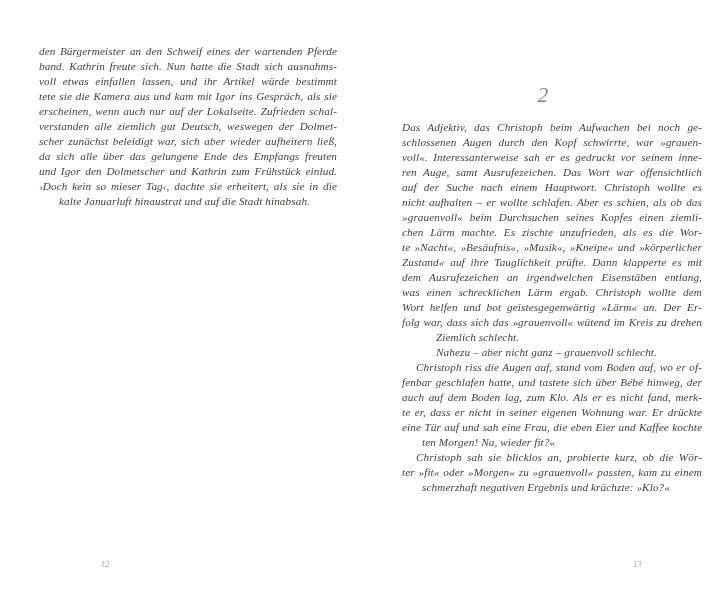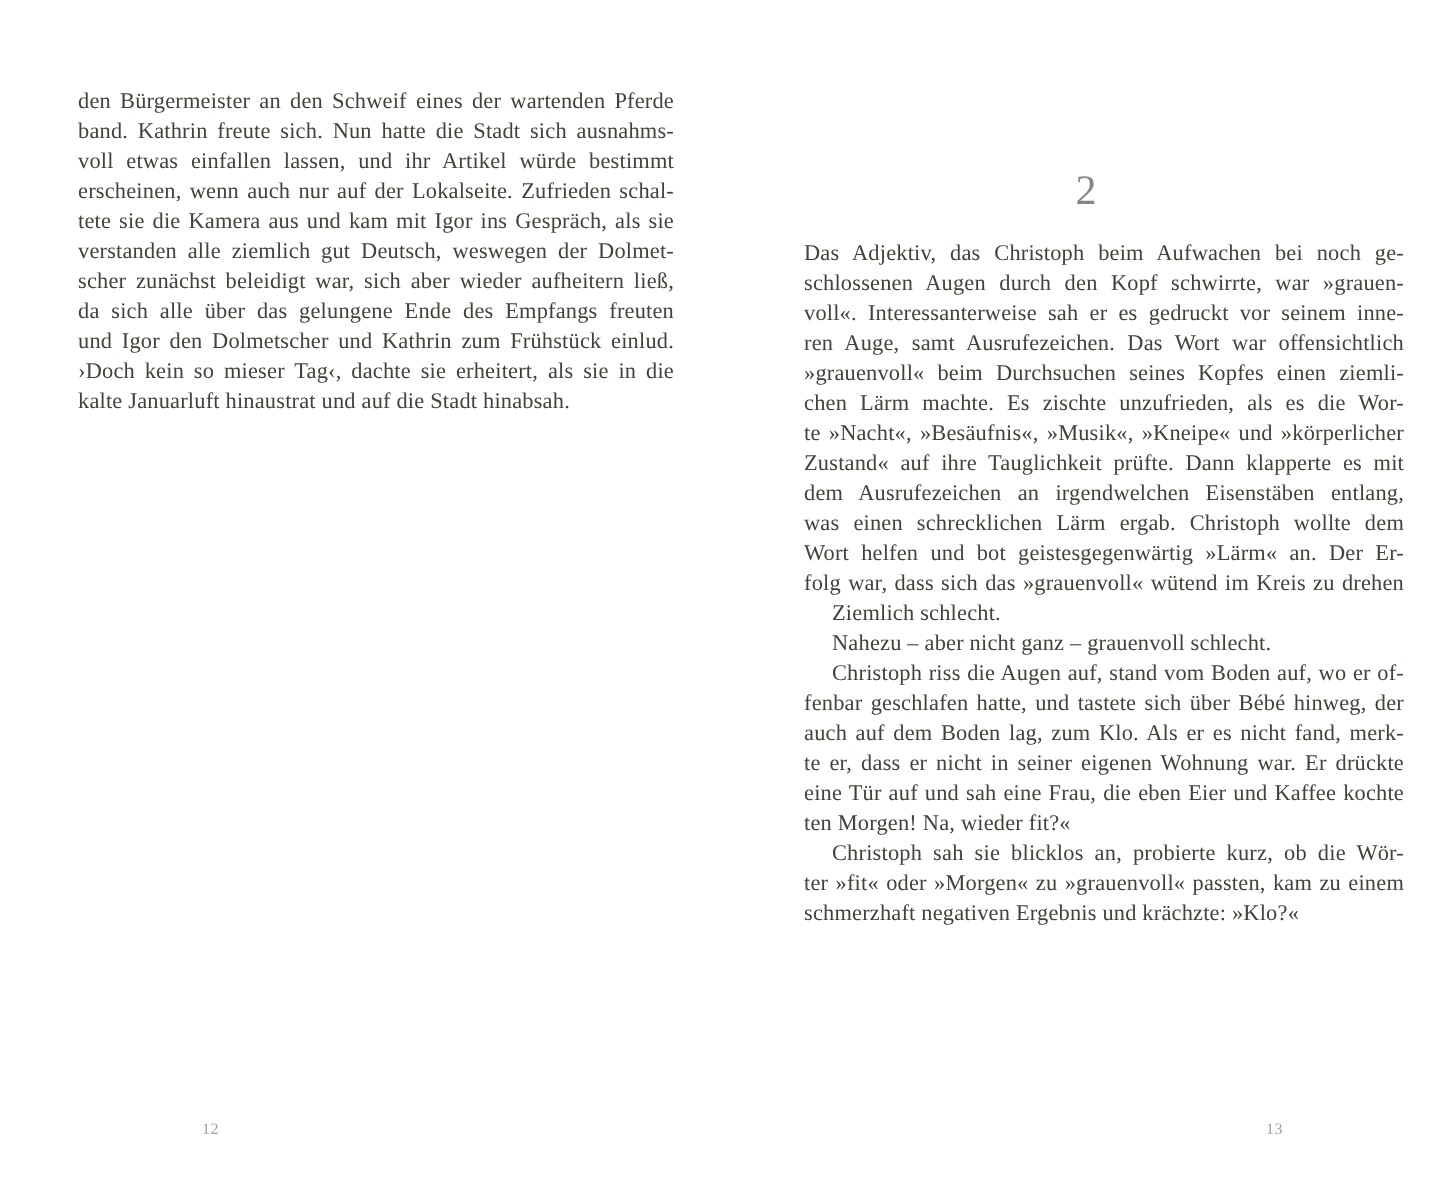--- a/index.html
+++ b/index.html
@@ -9,36 +9,38 @@
     height: 601px;
     background: #ffffff;
     overflow: hidden;
     font-family: "Liberation Serif", "DejaVu Serif", serif;
   }
   .book-spread {
     position: relative;
     width: 600px;
     height: 601px;
     background: #ffffff;
+    font-style: italic;
   }
   .text-block {
     position: absolute;
     color: #45403a;
     font-size: 11.2px;
   }
   .text-block .line {
     height: 15px;
     line-height: 15px;
     white-space: nowrap;
     text-align: justify;
     text-align-last: justify;
     letter-spacing: 0.1px;
   }
   .text-block .line.end {
     text-align-last: left;
+    margin-left: 20px;
   }
   .text-block .line.indent {
     text-indent: 14px;
   }
   .left-block {
     left: 39px;
     top: 44px;
     width: 298px;
   }
   .right-block {
@@ -66,37 +68,39 @@
 </style>
 </head>
 <body>
 
 <div class="book-spread">
 
   <div class="text-block left-block">
       <div class="line">den Bürgermeister an den Schweif eines der wartenden Pferde</div>
       <div class="line">band. Kathrin freute sich. Nun hatte die Stadt sich ausnahms-</div>
       <div class="line">voll etwas einfallen lassen, und ihr Artikel würde bestimmt</div>
+      <div class="line">tete sie die Kamera aus und kam mit Igor ins Gespräch, als sie</div>
       <div class="line">erscheinen, wenn auch nur auf der Lokalseite. Zufrieden schal-</div>
-      <div class="line">tete sie die Kamera aus und kam mit Igor ins Gespräch, als sie</div>
       <div class="line">verstanden alle ziemlich gut Deutsch, weswegen der Dolmet-</div>
       <div class="line">scher zunächst beleidigt war, sich aber wieder aufheitern ließ,</div>
       <div class="line">da sich alle über das gelungene Ende des Empfangs freuten</div>
       <div class="line">und Igor den Dolmetscher und Kathrin zum Frühstück einlud.</div>
       <div class="line">›Doch kein so mieser Tag‹, dachte sie erheitert, als sie in die</div>
       <div class="line end">kalte Januarluft hinaustrat und auf die Stadt hinabsah.</div>
     </div>
 
   <div class="text-block right-block">
     <div class="chapter-number">2</div>
     <div>
         <div class="line">Das Adjektiv, das Christoph beim Aufwachen bei noch ge-</div>
         <div class="line">schlossenen Augen durch den Kopf schwirrte, war »grauen-</div>
         <div class="line">voll«. Interessanterweise sah er es gedruckt vor seinem inne-</div>
         <div class="line">ren Auge, samt Ausrufezeichen. Das Wort war offensichtlich</div>
+        <div class="line">auf der Suche nach einem Hauptwort. Christoph wollte es</div>
+        <div class="line">nicht aufhalten – er wollte schlafen. Aber es schien, als ob das</div>
         <div class="line">»grauenvoll« beim Durchsuchen seines Kopfes einen ziemli-</div>
         <div class="line">chen Lärm machte. Es zischte unzufrieden, als es die Wor-</div>
         <div class="line">te »Nacht«, »Besäufnis«, »Musik«, »Kneipe« und »körperlicher</div>
         <div class="line">Zustand« auf ihre Tauglichkeit prüfte. Dann klapperte es mit</div>
         <div class="line">dem Ausrufezeichen an irgendwelchen Eisenstäben entlang,</div>
         <div class="line">was einen schrecklichen Lärm ergab. Christoph wollte dem</div>
         <div class="line">Wort helfen und bot geistesgegenwärtig »Lärm« an. Der Er-</div>
         <div class="line">folg war, dass sich das »grauenvoll« wütend im Kreis zu drehen</div>
         <div class="line end indent">Ziemlich schlecht.</div>
         <div class="line end indent">Nahezu – aber nicht ganz – grauenvoll schlecht.</div>

